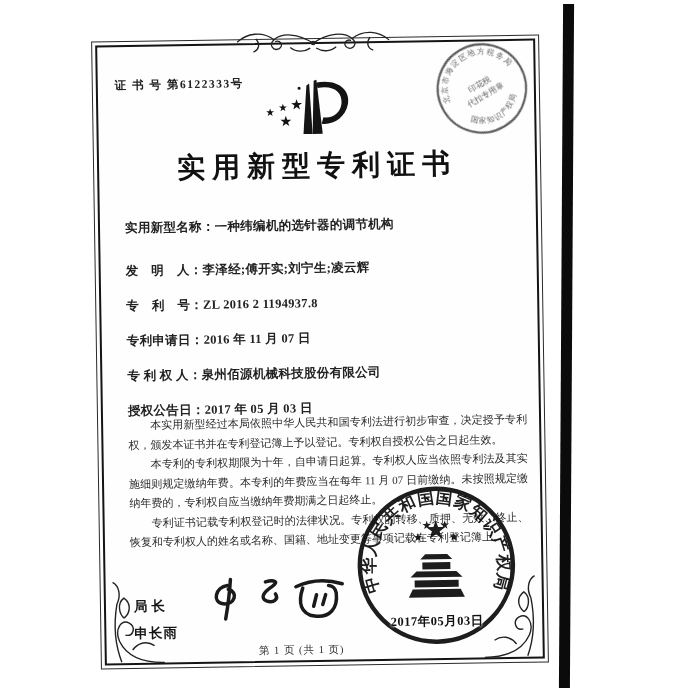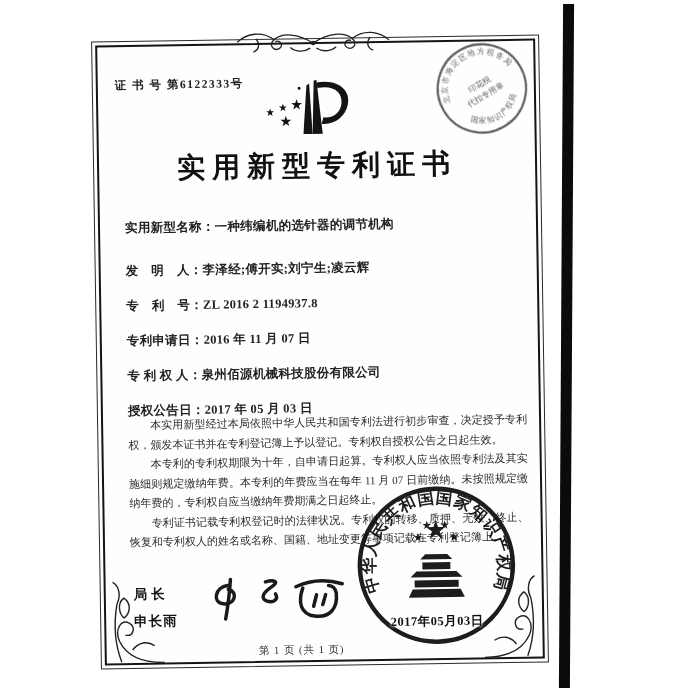--- a/index.html
+++ b/index.html
@@ -17,21 +17,21 @@
              transform:rotate(-30deg);filter:blur(.35px);}
   .sipo-logo{position:absolute;left:158px;top:38px;width:124px;height:66px;}
   .cert-title{position:absolute;left:0;right:0;top:108px;text-align:center;font-size:28px;
               font-weight:bold;letter-spacing:7px;color:#111;}
   .field{position:absolute;left:30px;right:14px;font-size:12.5px;font-weight:600;
          letter-spacing:.3px;white-space:nowrap;color:#222;}
   .f0{top:178px}.f1{top:221px}.f2{top:256px}.f3{top:291px}.f4{top:326px}.f5{top:361px}
   .paras{position:absolute;left:30px;right:17px;top:374px;font-size:11px;line-height:19.5px;
          text-align:justify;color:#2b2b2b;font-weight:500;}
   .paras p{margin:0;text-indent:2em;}
-  .director{position:absolute;left:33px;top:544px;font-size:13.5px;font-weight:bold;color:#161616;}
+  .director{position:absolute;left:33px;top:556px;font-size:13.5px;font-weight:bold;color:#161616;}
   .director .row{margin-bottom:9px;letter-spacing:4px;}
   .director .row2{letter-spacing:1px;}
   .signature{position:absolute;left:104px;top:524px;width:152px;height:74px;}
   .seal{position:absolute;left:256px;top:448px;width:160px;height:160px;opacity:.93;}
   .seal-date{position:absolute;left:261px;top:576px;width:150px;text-align:center;font-size:12.5px;
              font-weight:600;letter-spacing:.5px;color:#101010;
              text-shadow:0 0 2px #fff,0 0 3px #fff;}
   .page-footer{position:absolute;left:40px;width:320px;top:604px;text-align:center;
                font-size:10.5px;color:#2e2e2e;letter-spacing:1px;}
   .ornament-top{position:absolute;left:142px;top:-11px;width:158px;height:30px;}

